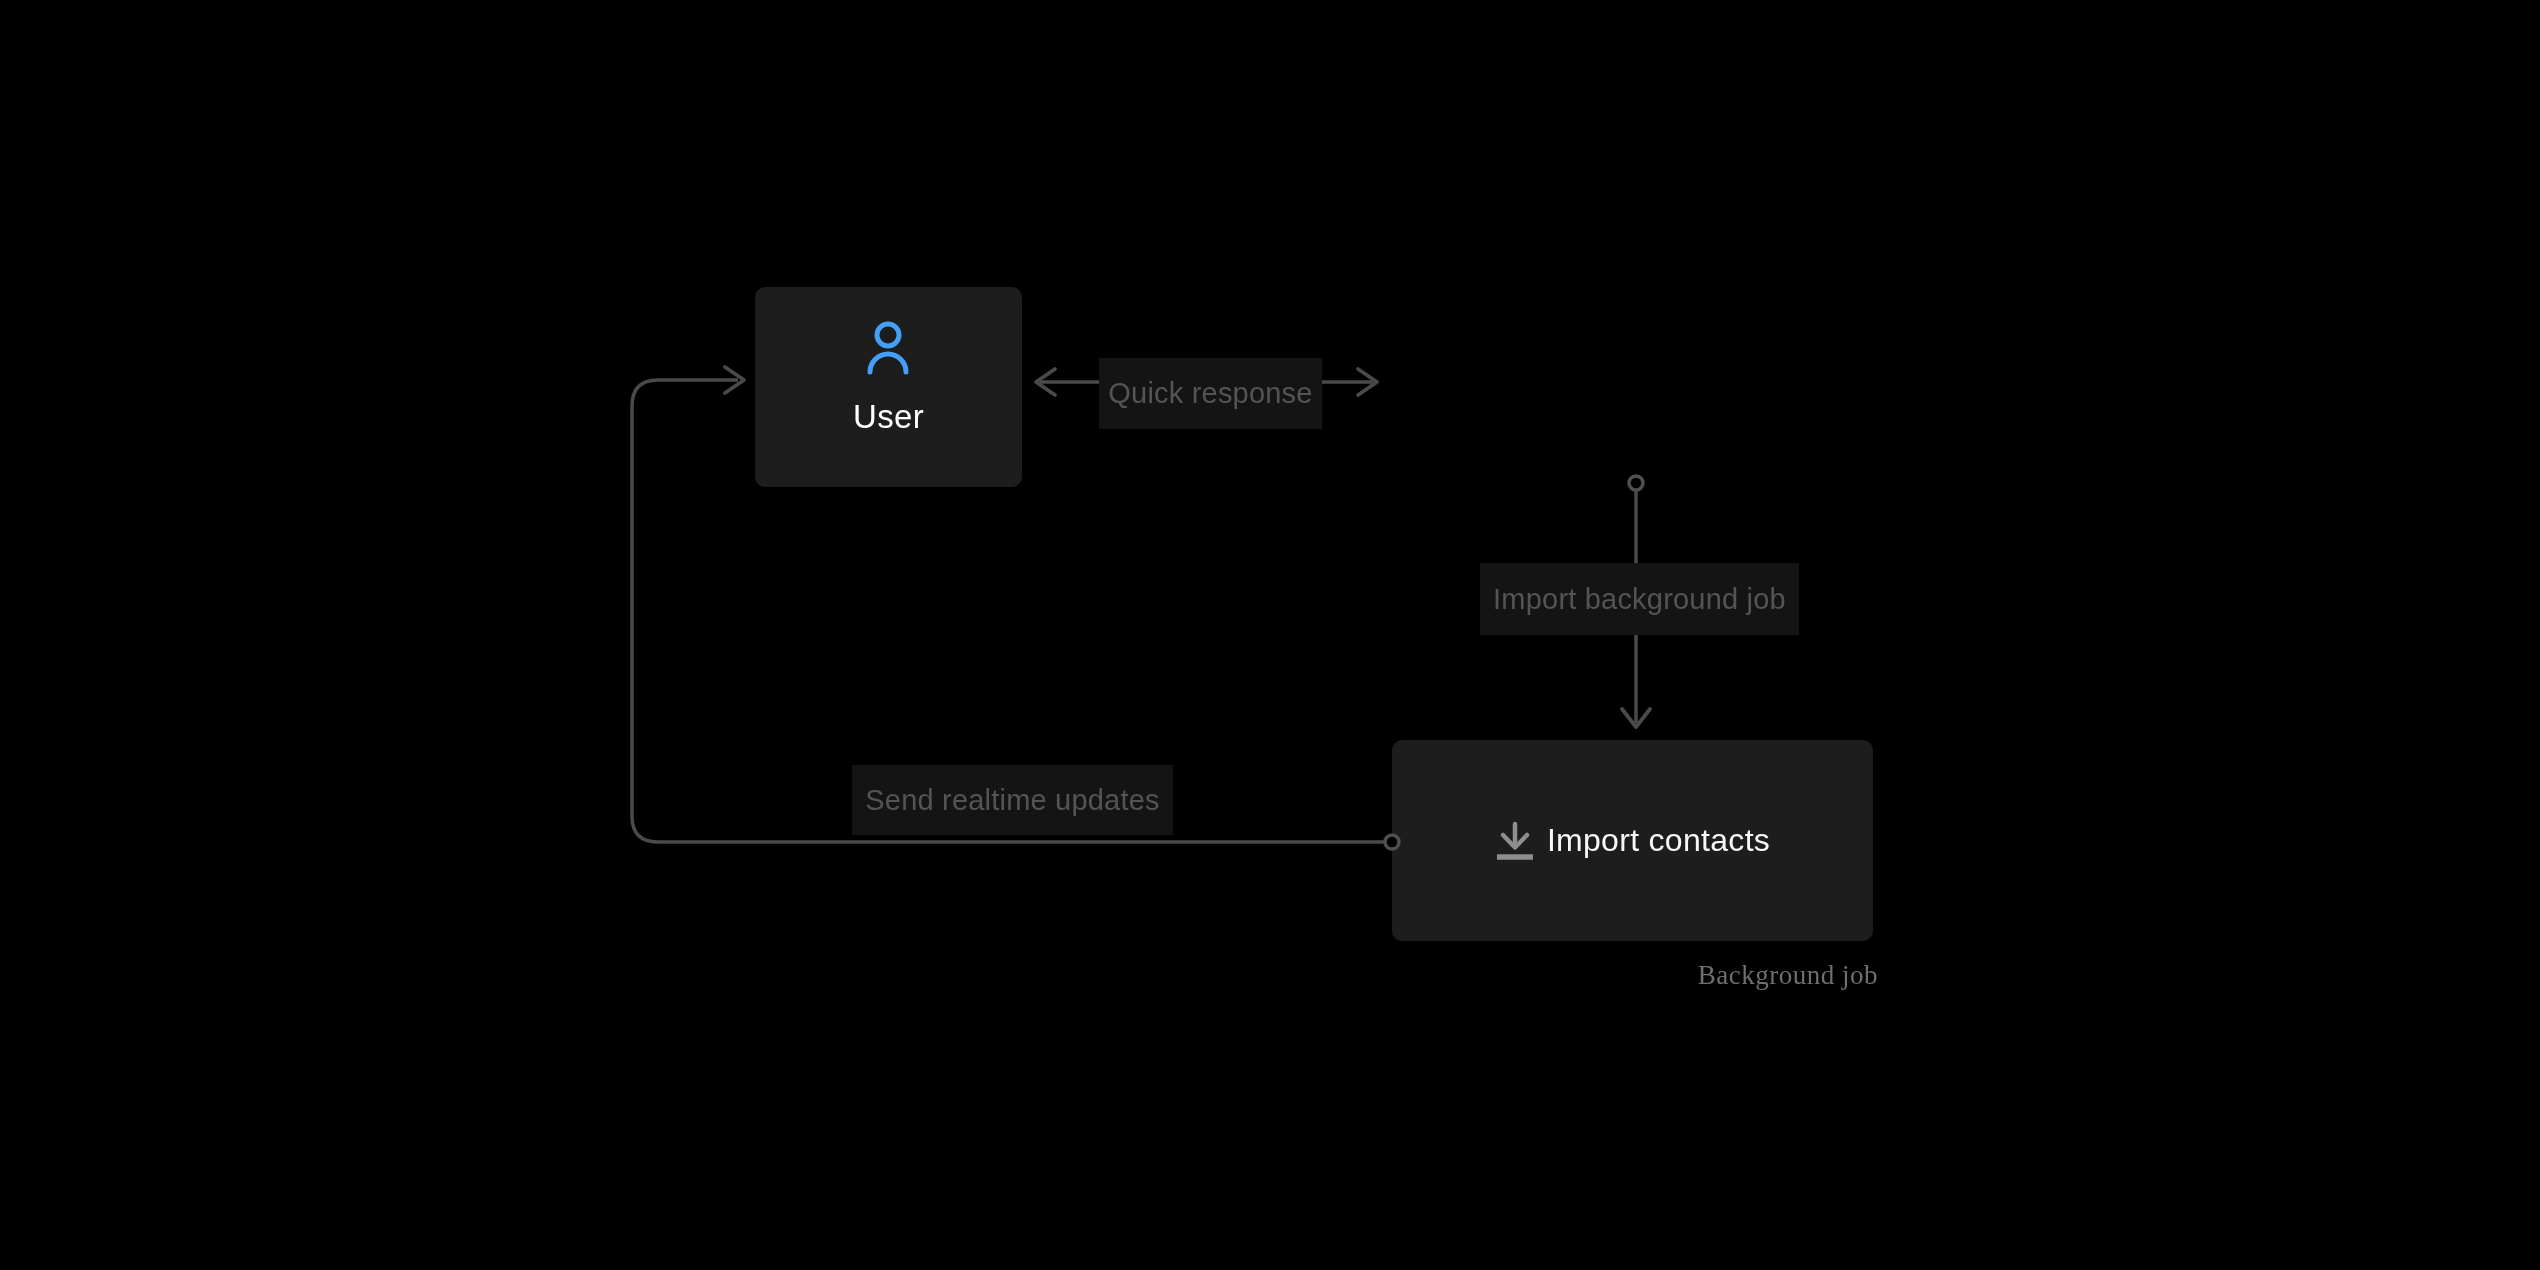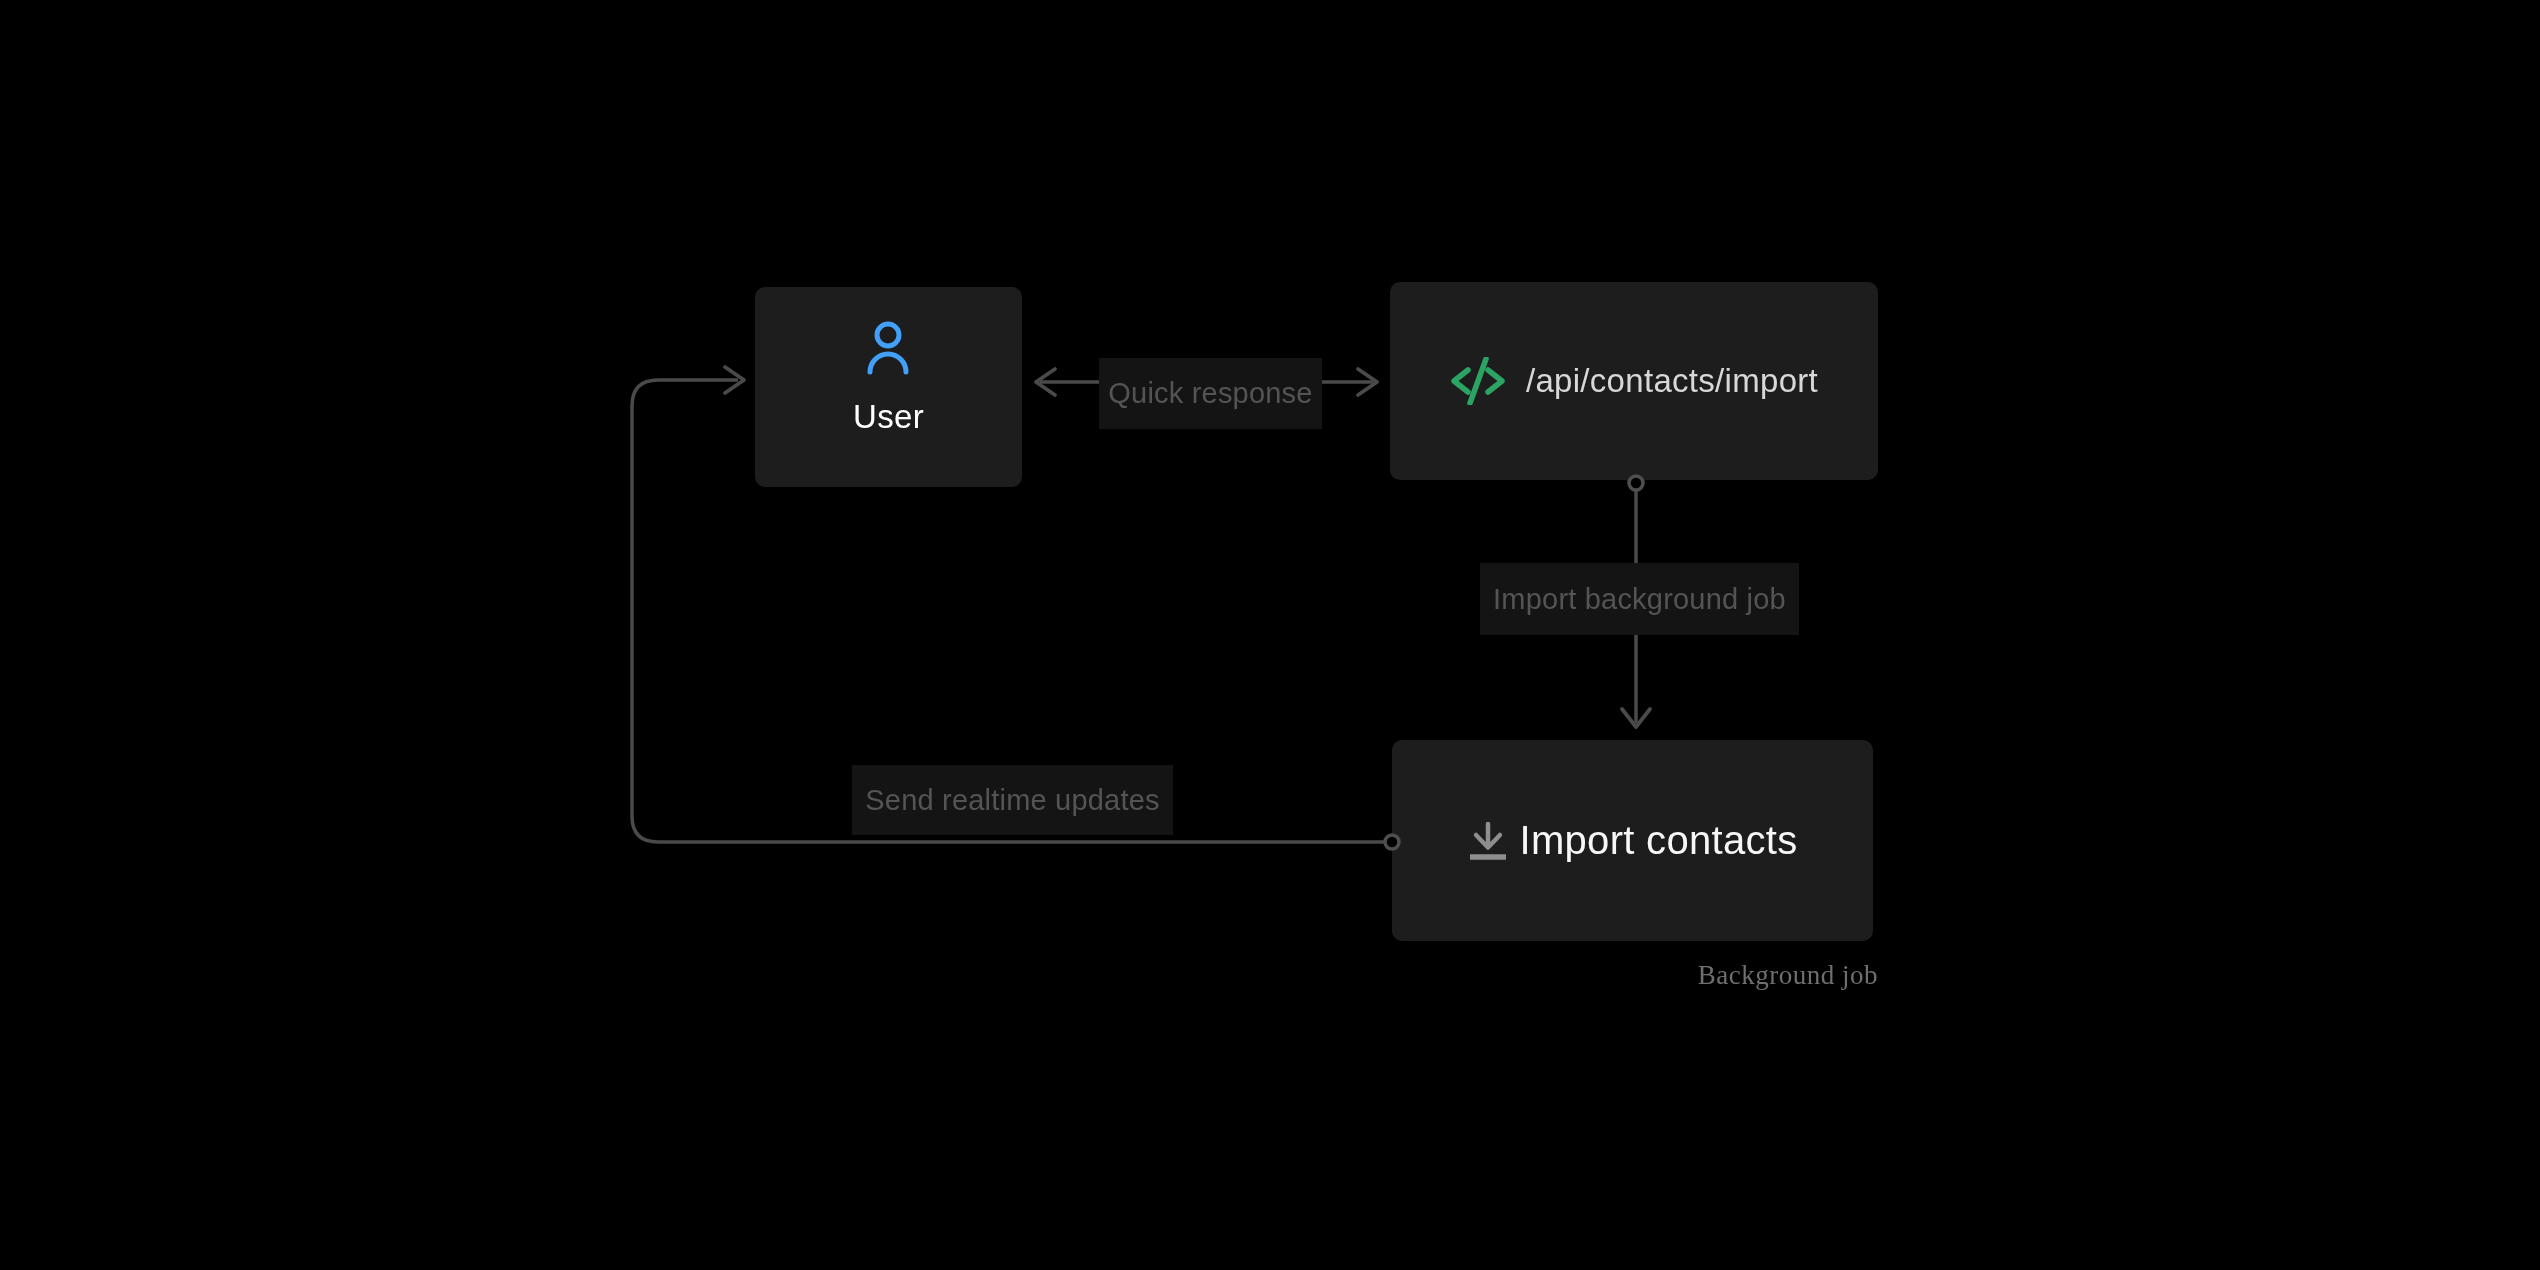--- a/index.html
+++ b/index.html
@@ -26,21 +26,21 @@
   .node-api{left:1390px;top:282px;width:488px;height:198px;display:flex;align-items:center;justify-content:center;gap:20px;}
   .node-job{left:1392px;top:740px;width:481px;height:201px;display:flex;align-items:center;justify-content:center;gap:12px;}
   .user-icon-svg{position:absolute;left:109px;top:34px;}
   .node-user .node-label{
     position:absolute;left:0;top:111px;width:100%;text-align:center;
   }
   .node-label{
     color:#ffffff;font-size:33px;font-weight:500;letter-spacing:.3px;white-space:nowrap;
   }
   .node-api .node-label{color:#d8d8d8;}
-  .node-job .node-label{color:#f7f7f7;font-size:40px;}
+  .node-job .node-label{color:#f7f7f7;font-size:32px;}
   .chip{
     position:absolute;background:var(--chip-bg);z-index:4;
     display:flex;align-items:center;justify-content:center;
     color:var(--chip-text);font-size:29px;letter-spacing:.2px;white-space:nowrap;
   }
   .chip-quick{left:1099px;top:358px;width:223px;height:71px;}
   .chip-trigger{left:1480px;top:563px;width:319px;height:72px;}
   .chip-realtime{left:852px;top:765px;width:321px;height:70px;}
   .annotation{
     position:absolute;right:662px;top:960px;z-index:2;
@@ -79,28 +79,20 @@
   </svg>
 
   <div class="node node-user">
     <svg class="user-icon-svg" width="48" height="56" viewBox="0 0 48 56">
       <circle cx="24" cy="14" r="11" fill="none" stroke="var(--user-accent)" stroke-width="5"></circle>
       <path d="M6 51 A18 18 0 0 1 42 51" fill="none" stroke="var(--user-accent)" stroke-width="5" stroke-linecap="round"></path>
     </svg>
     <div class="node-label">User</div>
   </div>
 
-  <div class="node node-api">
-    <svg width="56" height="48" viewBox="0 0 56 48">
-      <path d="M18 13 L4 24 L18 35" fill="none" stroke="var(--code-accent)" stroke-width="5.5" stroke-linecap="round" stroke-linejoin="round"></path>
-      <path d="M36 2 L20 46" fill="none" stroke="var(--code-accent)" stroke-width="5.5" stroke-linecap="round"></path>
-      <path d="M38 13 L52 24 L38 35" fill="none" stroke="var(--code-accent)" stroke-width="5.5" stroke-linecap="round" stroke-linejoin="round"></path>
-    </svg>
-    <div class="node-label">/api/contacts/import</div>
-  </div>
 
   <div class="node node-job">
     <svg width="40" height="40" viewBox="0 0 40 40">
       <path d="M20 3 V25" fill="none" stroke="var(--download-gray)" stroke-width="4.5" stroke-linecap="round"></path>
       <path d="M8 14 L20 26.5 L32 14" fill="none" stroke="var(--download-gray)" stroke-width="4.5" stroke-linecap="round" stroke-linejoin="round"></path>
       <path d="M2 36 H38" fill="none" stroke="var(--download-gray)" stroke-width="5.5"></path>
     </svg>
     <div class="node-label">Import contacts</div>
   </div>
 

